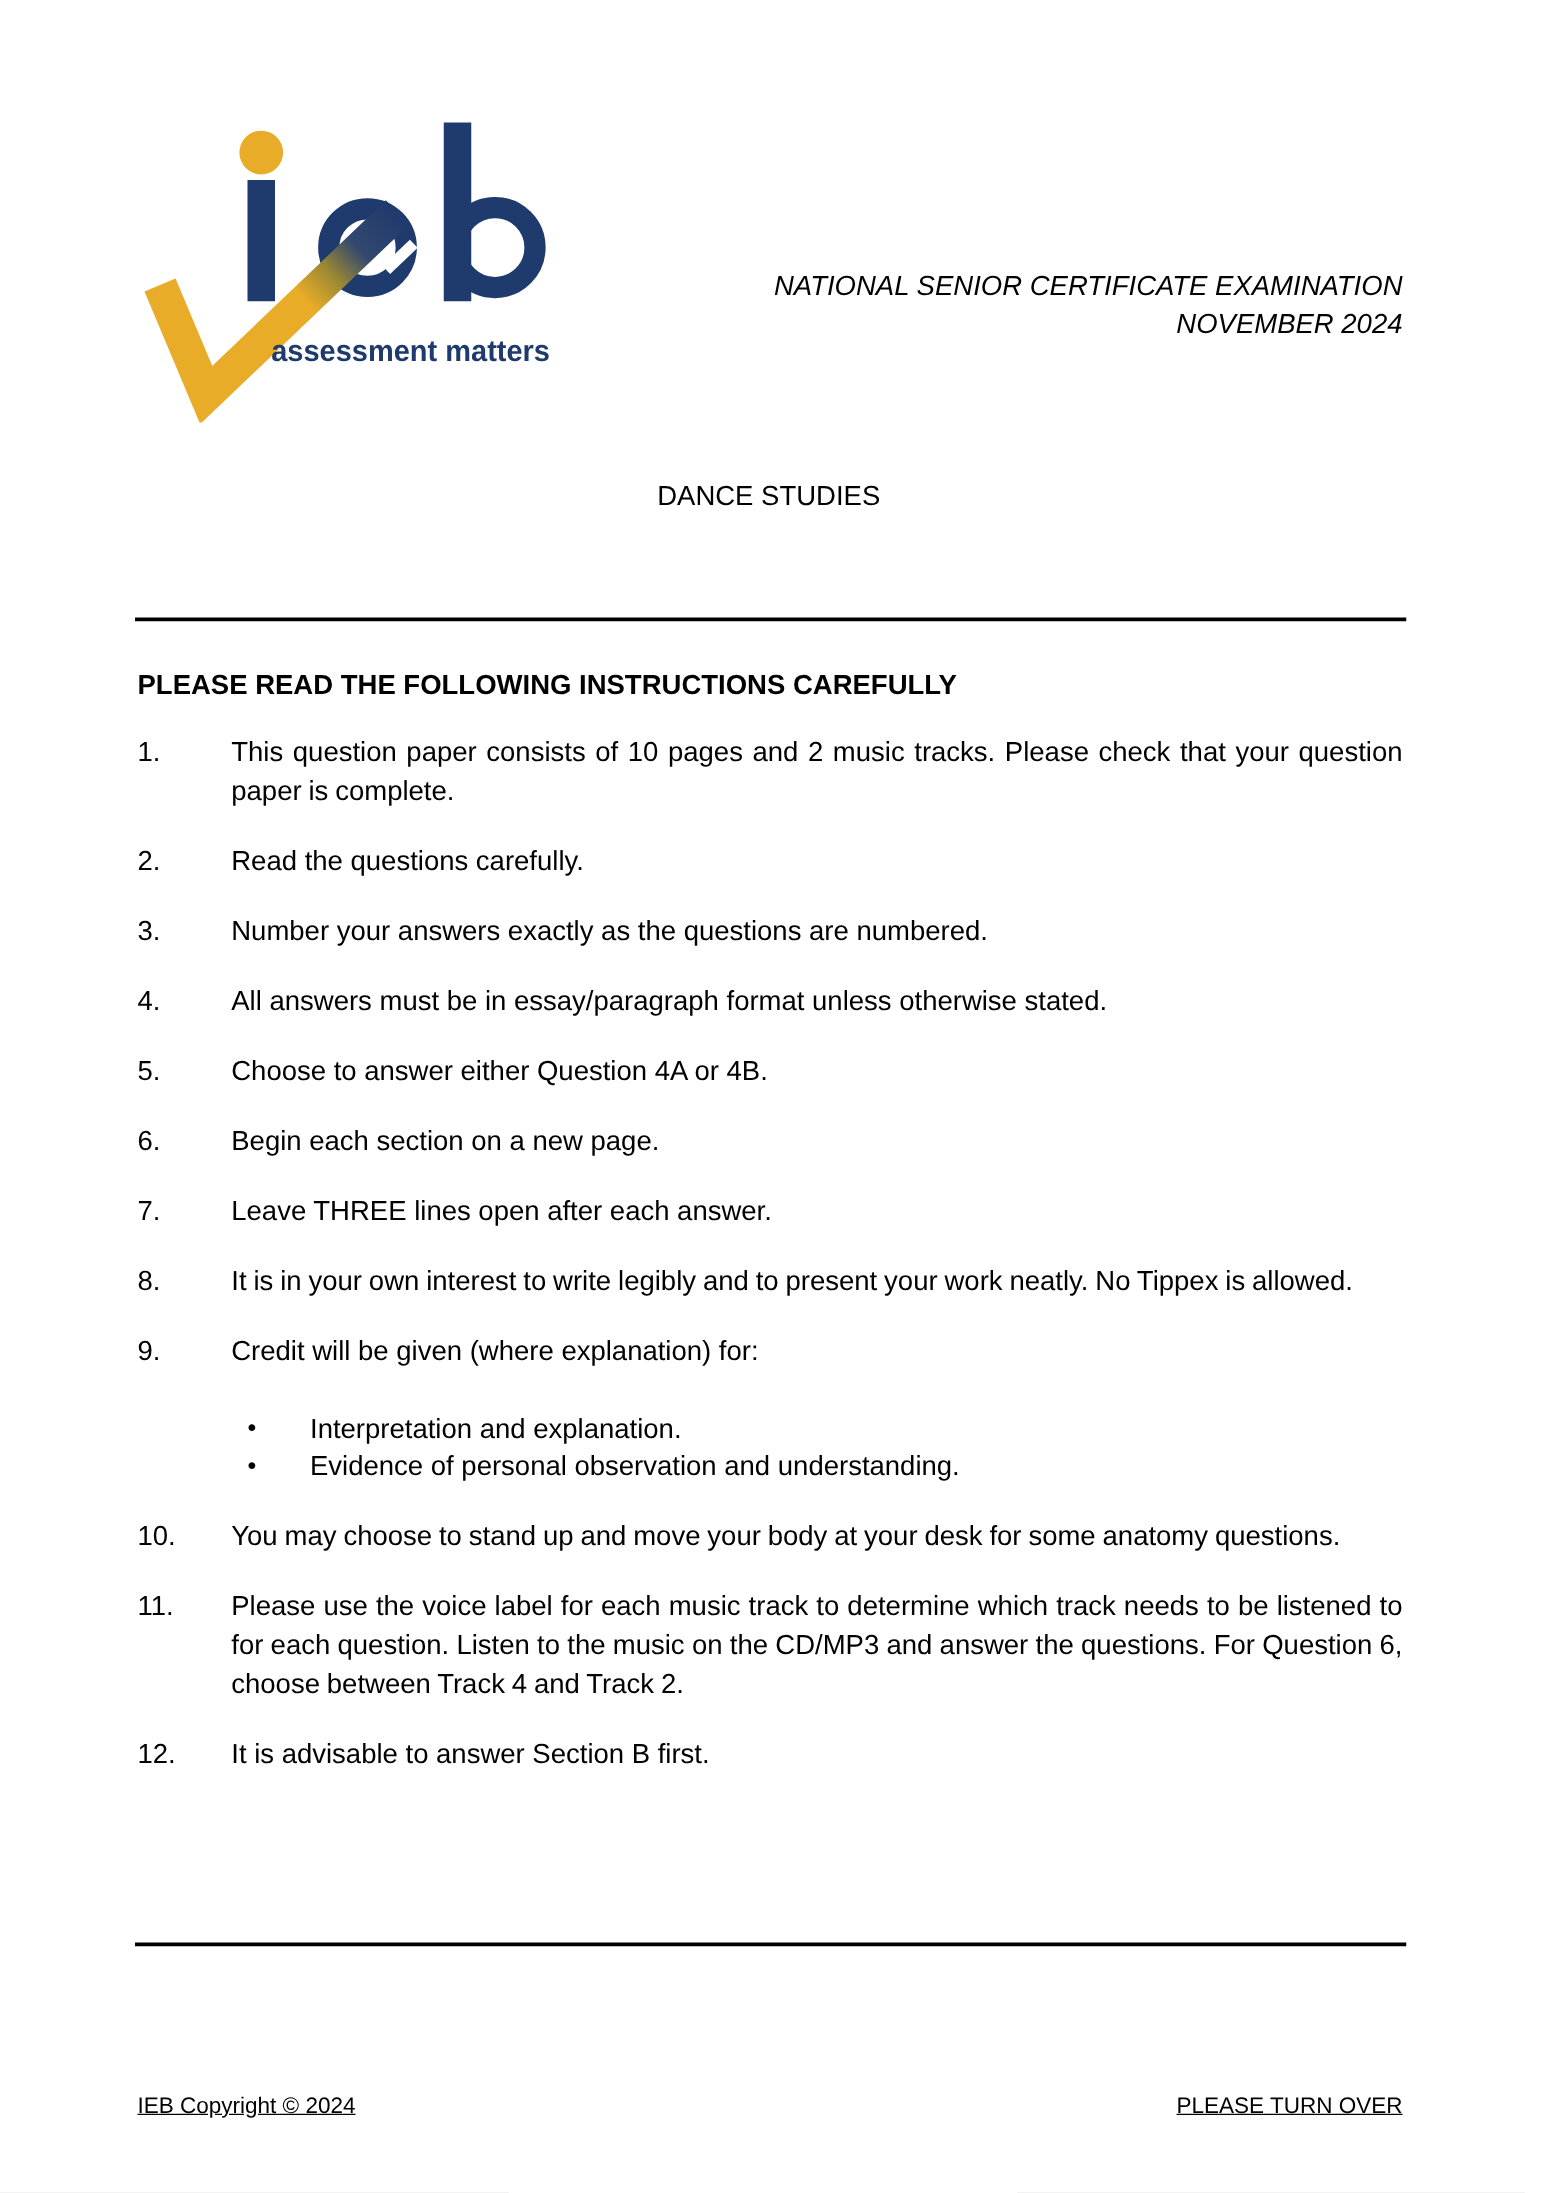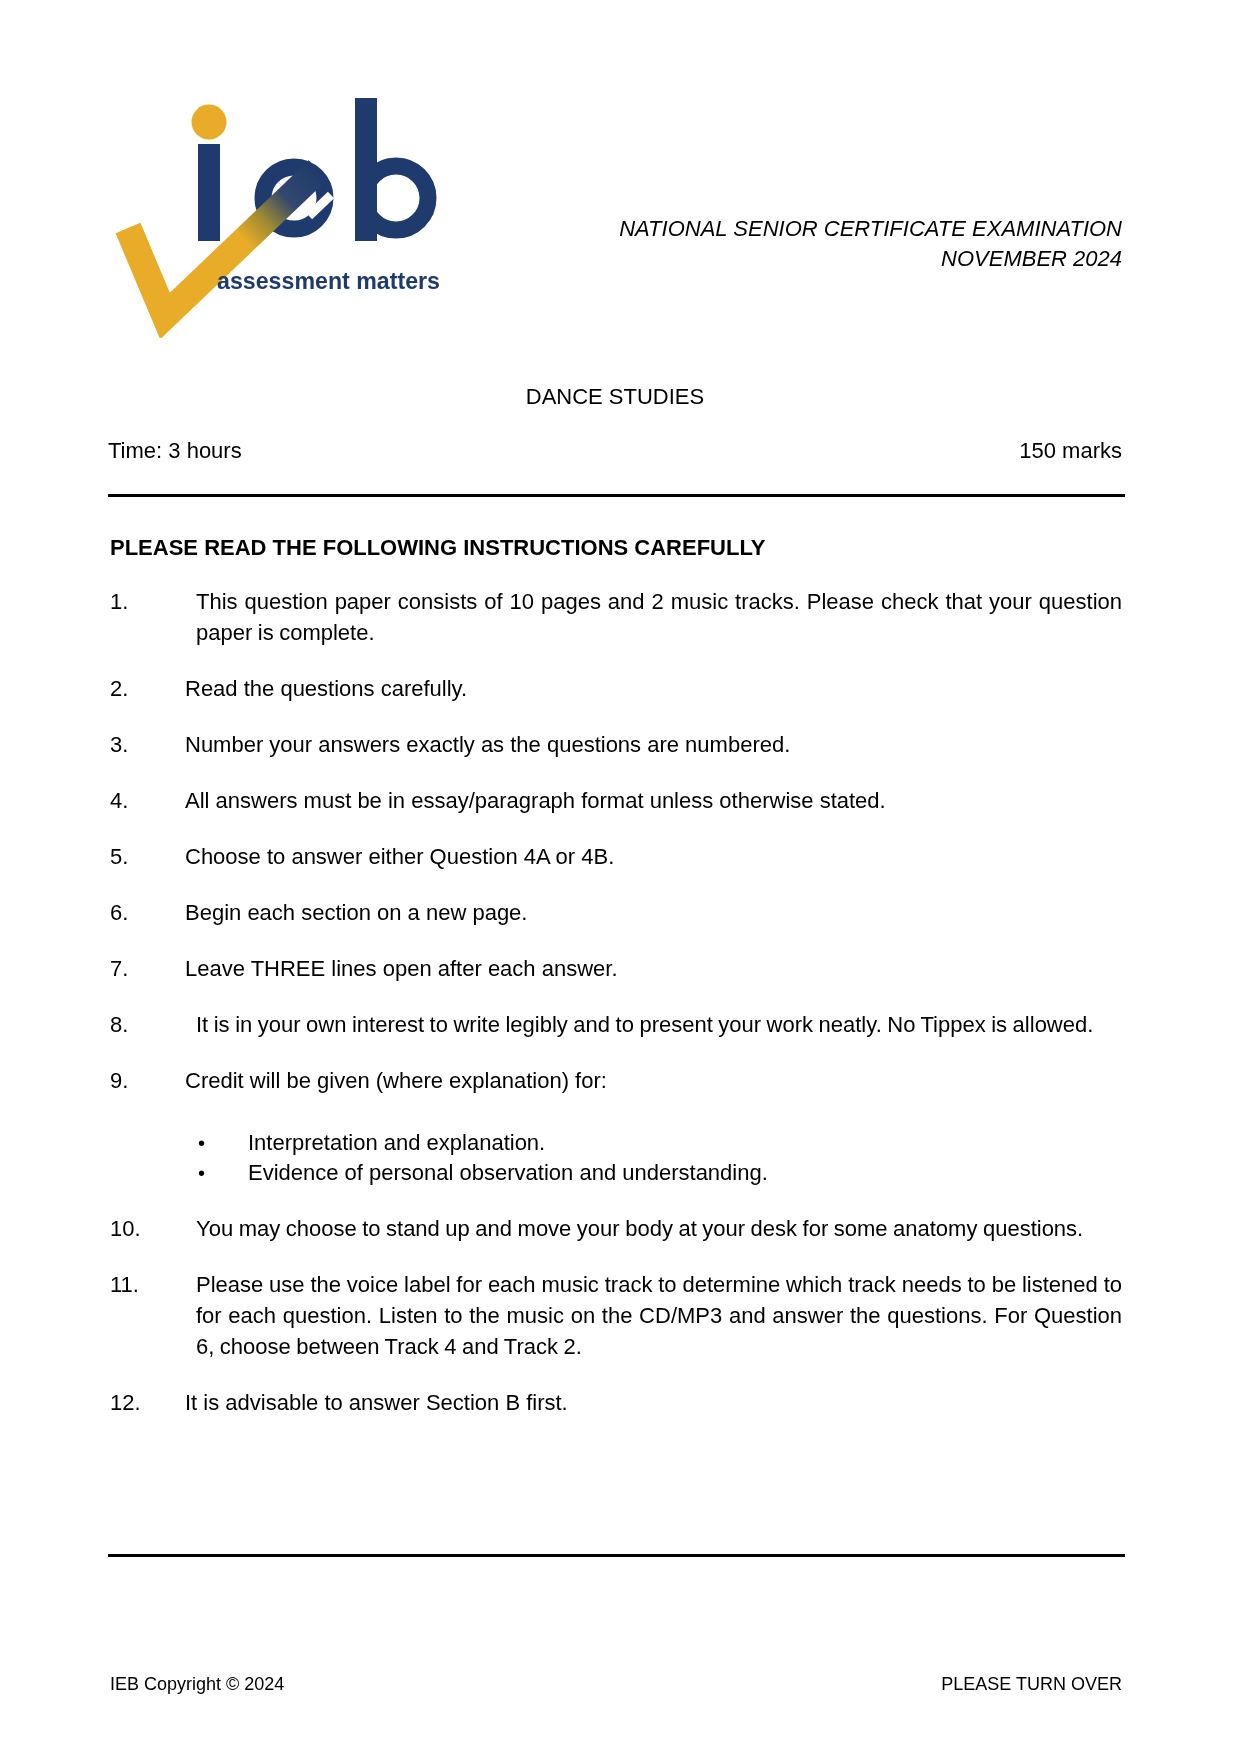--- a/index.html
+++ b/index.html
@@ -29,28 +29,28 @@
   .rule-top{top:494px;}
   .rule-bottom{top:1554px;}
   .instructions{
     position:absolute;left:110px;right:118px;top:532px;
     font-size:22px;line-height:31px;
   }
   .ins-heading{font-weight:bold;margin-bottom:23px;}
   .item{display:flex;margin-bottom:25px;}
   .item .num{flex:0 0 75px;}
   .item .txt{flex:1;}
-  .txt.just{text-align:justify;word-spacing:-0.6px;margin-left:11px;}
+  .txt.just{text-align:justify;word-spacing:-0.6px;}
   .bullets{margin-top:32px;}
   .bullet{display:flex;line-height:30px;}
   .bullet .b-marker{flex:0 0 50px;padding-left:13px;font-size:20px;}
   .bullet .b-text{flex:1;}
   .footer{
     position:absolute;left:110px;right:118px;top:1674px;
-    display:flex;justify-content:space-between;font-size:18px;
+    display:flex;justify-content:space-between;font-size:18px;text-decoration:underline;
   }
 </style>
 </head>
 <body>
 
 <div class="page">
 
   <div class="logo">
     <svg width="370" height="262" viewBox="0 0 370 262" role="img" aria-label="ieb">
       <defs>
@@ -73,24 +73,20 @@
     </svg>
   </div>
 
   <div class="header">
     <div>NATIONAL SENIOR CERTIFICATE EXAMINATION</div>
     <div>NOVEMBER 2024</div>
   </div>
 
   <div class="title">DANCE STUDIES</div>
 
-  <div class="meta">
-    <span>Time: 3 hours</span>
-    <span>150 marks</span>
-  </div>
 
   <div class="rule rule-top"></div>
 
   <div class="instructions">
     <div class="ins-heading">PLEASE READ THE FOLLOWING INSTRUCTIONS CAREFULLY</div>
 
     <div class="item">
       <div class="num">1.</div>
       <div class="txt just">This question paper consists of 10 pages and 2 music tracks. Please check that your question paper is complete.</div>
     </div>

